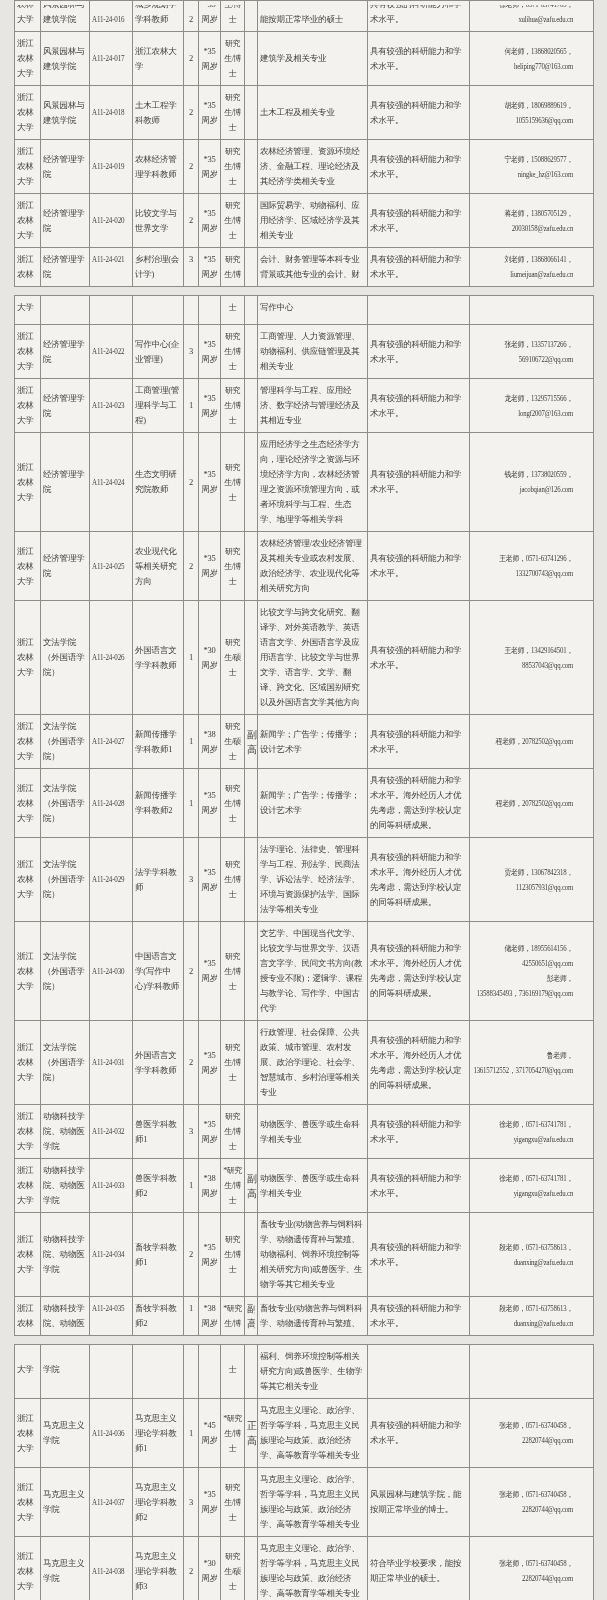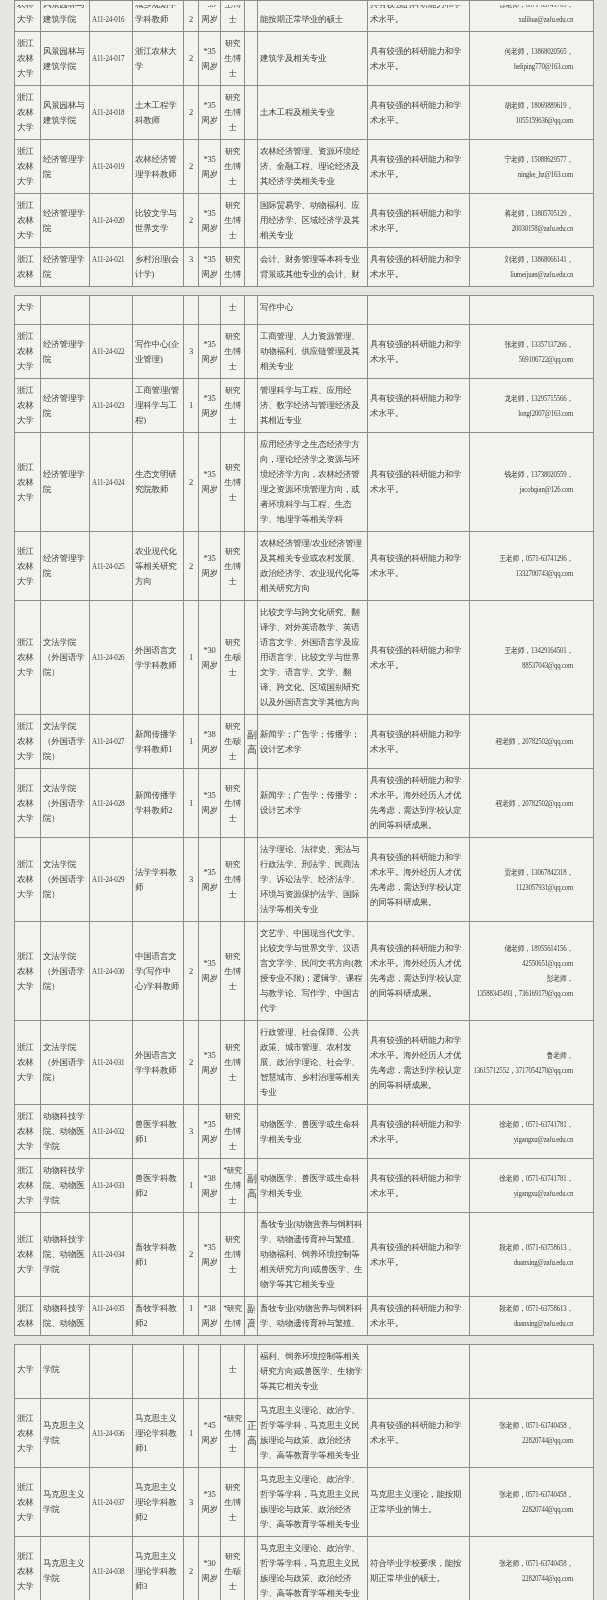--- a/index.html
+++ b/index.html
@@ -587,21 +587,21 @@
     <td class="c-age">
             <div class="cw">*35周岁</div>
           </td>
     <td class="c-deg">
             <div class="cw">研究生/博士</div>
           </td>
     <td class="c-title">
             <div class="cw"></div>
           </td>
     <td class="c-major">
-            <div class="cw">法学理论、法律史、宪法与行政法学、刑法学、民商法学、诉讼法学、经济法学、环境与资源保护法学、国际法学等相关专业</div>
+            <div class="cw">法学理论、法律史、管理科学与工程、刑法学、民商法学、诉讼法学、经济法学、环境与资源保护法学、国际法学等相关专业</div>
           </td>
     <td class="c-req">
             <div class="cw">具有较强的科研能力和学术水平。海外经历人才优先考虑，需达到学校认定的同等科研成果。</div>
           </td>
     <td class="c-contact">
             <div class="cw">贾老师，13067842318，
 1123057931@qq.com</div>
           </td>
   </tr>
         <tr>
@@ -932,21 +932,21 @@
     <td class="c-deg">
             <div class="cw">研究生/博士</div>
           </td>
     <td class="c-title">
             <div class="cw"></div>
           </td>
     <td class="c-major">
             <div class="cw">马克思主义理论、政治学、哲学等学科，马克思主义民族理论与政策、政治经济学、高等教育学等相关专业</div>
           </td>
     <td class="c-req">
-            <div class="cw">马克思主义理论，能按期正常毕业的博士。</div>
+            <div class="cw">风景园林与建筑学院，能按期正常毕业的博士。</div>
           </td>
     <td class="c-contact">
             <div class="cw">张老师，0571-63740458，
 22820744@qq.com</div>
           </td>
   </tr>
         <tr>
     <td class="c-school">
             <div class="cw">浙江农林大学</div>
           </td>

